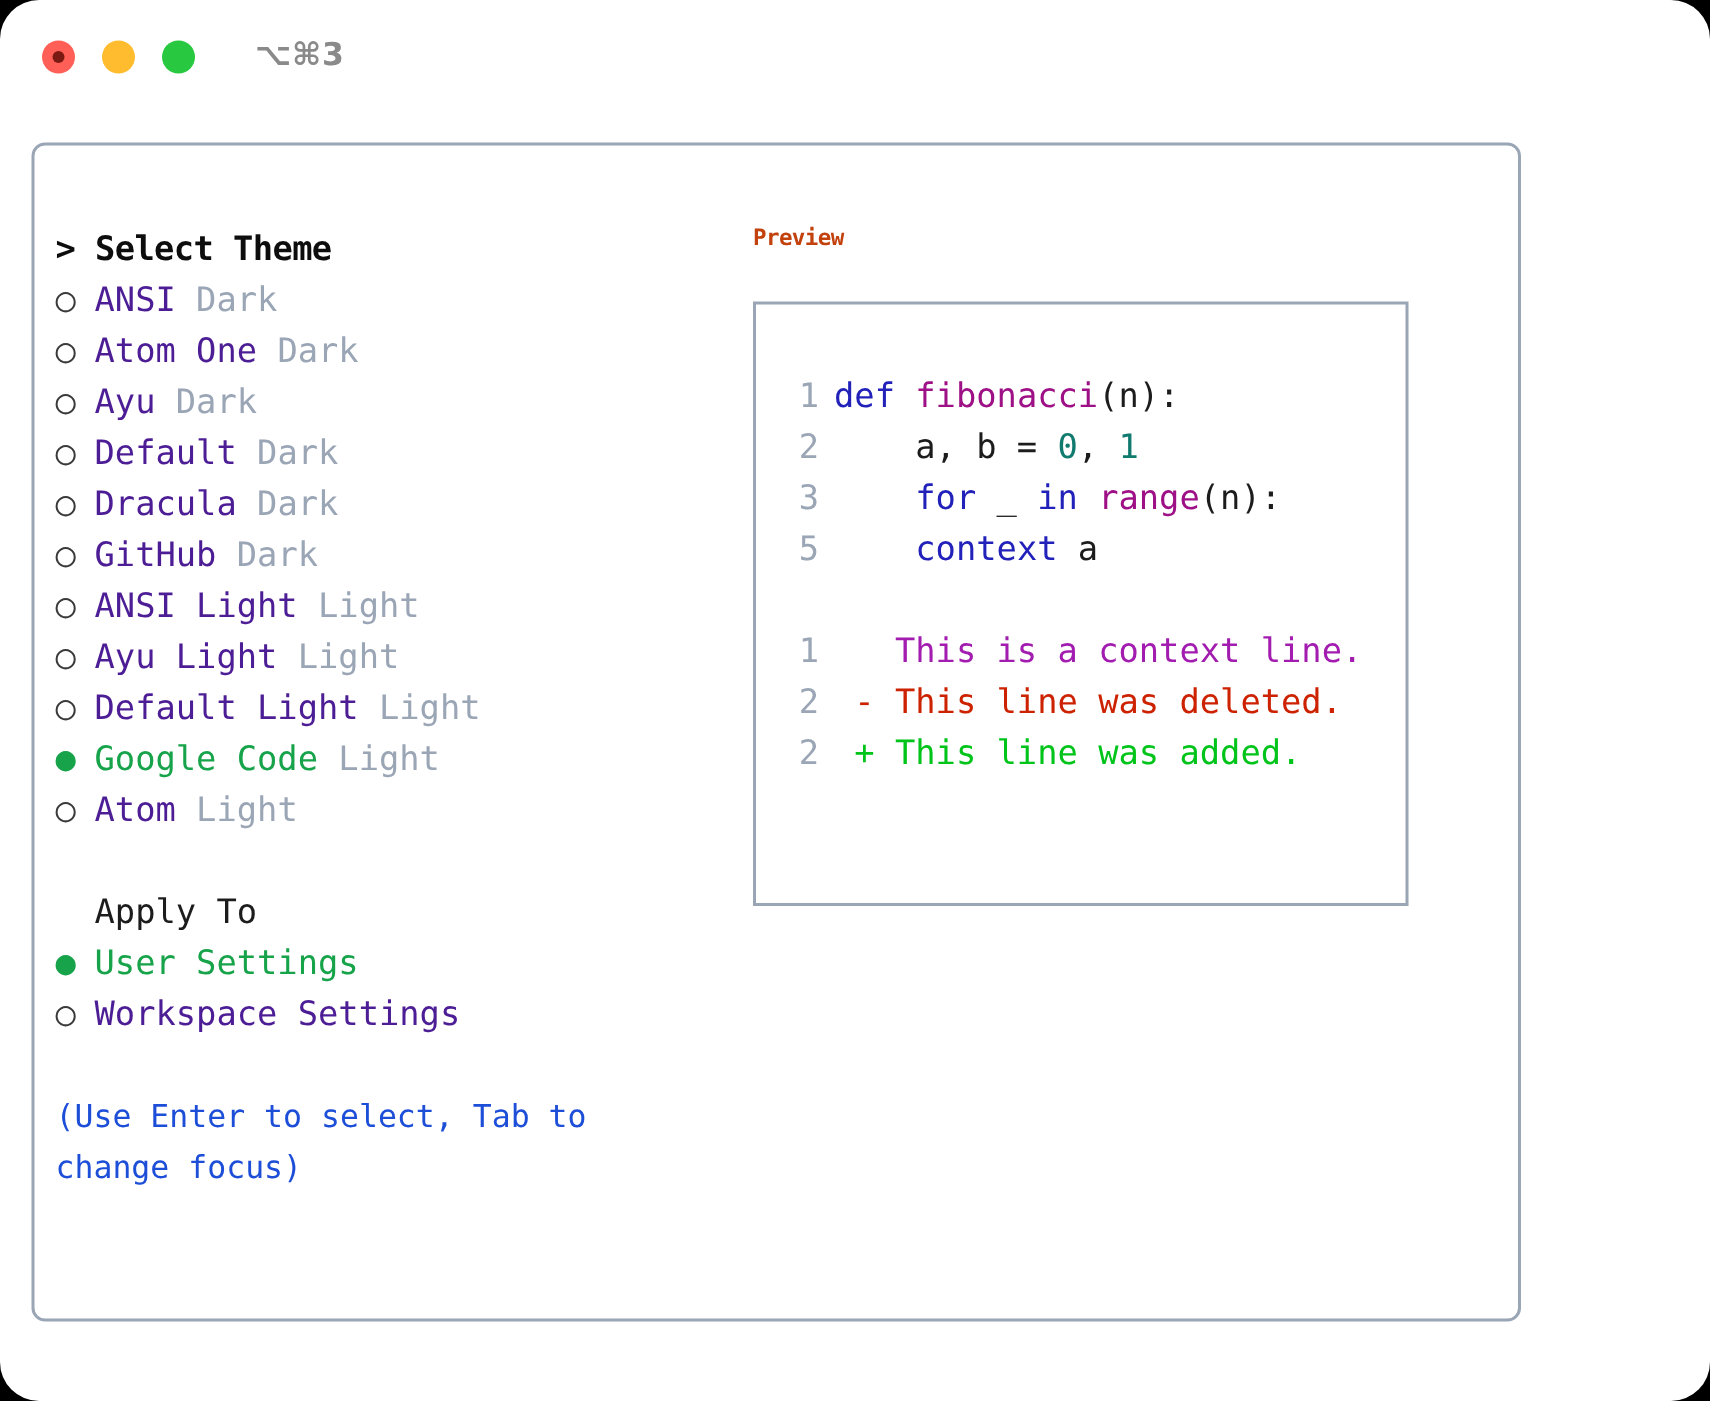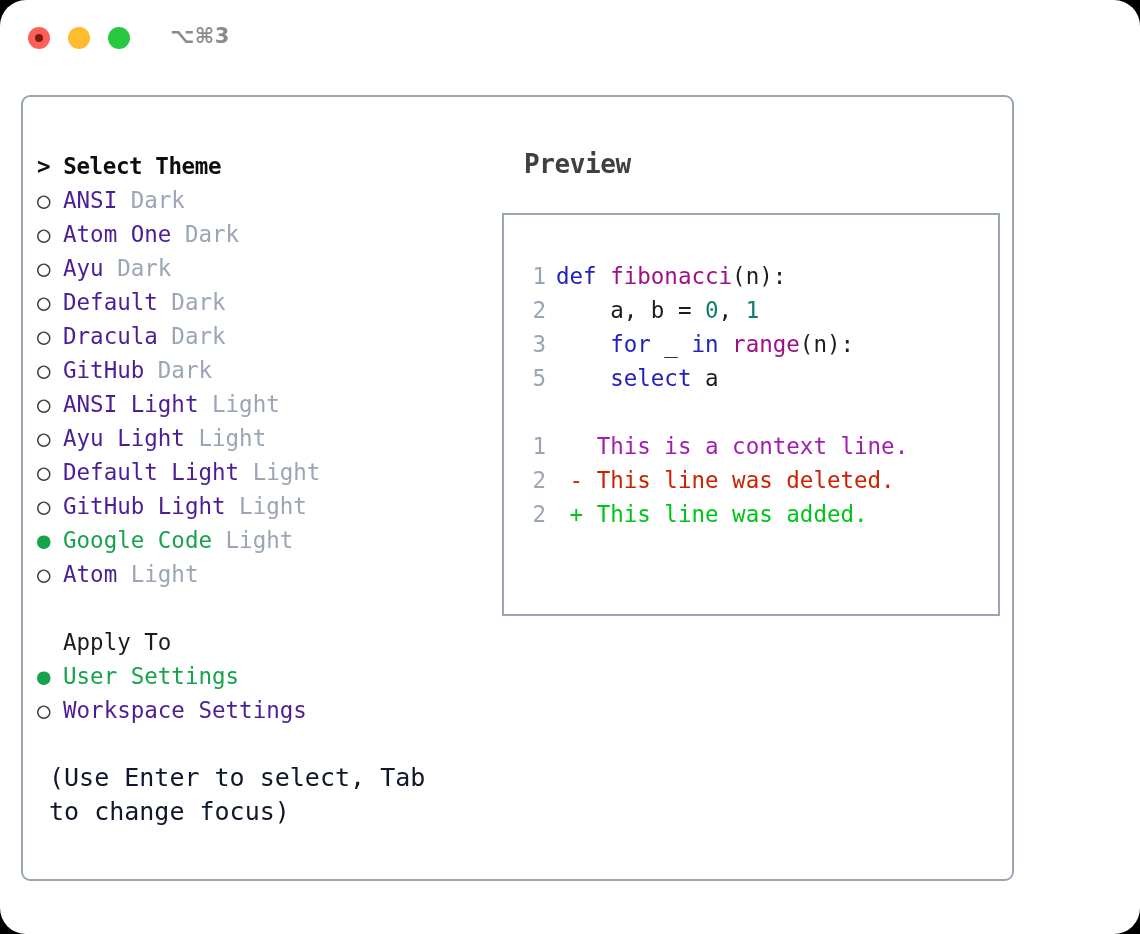--- a/index.html
+++ b/index.html
@@ -98,46 +98,44 @@
   .theme-variant { color: #9aa5b5; }
 
   #apply-to-header {
     margin-top: 34px;
     color: #1c1c1c;
     padding-left: 26px;
   }
 
   #hint-text {
     margin-top: 34px;
-    color: #0f172a;
-    font-size: 25px;
+    color: #1d4ed8;
+    font-size: 21px;
     line-height: 34px;
     width: 400px;
     white-space: normal;
     font-family: "DejaVu Sans Mono", "Liberation Mono", monospace;
-    margin-left: 12px;
   }
 
   
   #preview-column {
     position: absolute;
     left: 479px; top: 52px;
     width: 490px;
   }
   #preview-header {
-    font-size: 26px;
+    font-size: 15px;
     font-weight: bold;
-    color: #404040;
+    color: #c2410c;
     letter-spacing: -0.4px;
     font-family: "DejaVu Sans Mono", "Liberation Mono", monospace;
-    margin-left: 22px;
   }
   #preview-box {
     margin-top: 34px;
-    width: 498px;
+    width: 437px;
     height: 403px;
     border: 2px solid #9aa5b5;
     background: #ffffff;
     padding: 44px 0 0 0;
   }
   .code-line {
     font-size: 22.5px;
     line-height: 34px;
     white-space: pre;
     font-family: "DejaVu Sans Mono", "Liberation Mono", monospace;
@@ -178,42 +176,41 @@
       <div id="theme-list">
           <div class="tui-line"><span class="marker">○</span><span class="theme-name">ANSI</span><span class="theme-variant"> Dark</span></div>
           <div class="tui-line"><span class="marker">○</span><span class="theme-name">Atom One</span><span class="theme-variant"> Dark</span></div>
           <div class="tui-line"><span class="marker">○</span><span class="theme-name">Ayu</span><span class="theme-variant"> Dark</span></div>
           <div class="tui-line"><span class="marker">○</span><span class="theme-name">Default</span><span class="theme-variant"> Dark</span></div>
           <div class="tui-line"><span class="marker">○</span><span class="theme-name">Dracula</span><span class="theme-variant"> Dark</span></div>
           <div class="tui-line"><span class="marker">○</span><span class="theme-name">GitHub</span><span class="theme-variant"> Dark</span></div>
           <div class="tui-line"><span class="marker">○</span><span class="theme-name">ANSI Light</span><span class="theme-variant"> Light</span></div>
           <div class="tui-line"><span class="marker">○</span><span class="theme-name">Ayu Light</span><span class="theme-variant"> Light</span></div>
           <div class="tui-line"><span class="marker">○</span><span class="theme-name">Default Light</span><span class="theme-variant"> Light</span></div>
-          <div class="tui-line"><span class="marker">○</span><span class="theme-name">GitHub Light</span><span class="theme-variant"> Light</span></div>
           <div class="tui-line"><span class="marker selected">●</span><span class="theme-name selected">Google Code</span><span class="theme-variant"> Light</span></div>
           <div class="tui-line"><span class="marker">○</span><span class="theme-name">Atom</span><span class="theme-variant"> Light</span></div>
         </div>
 
       <div class="tui-line" id="apply-to-header">Apply To</div>
       <div id="apply-to-list">
           <div class="tui-line"><span class="marker selected">●</span><span class="theme-name selected">User Settings</span></div>
           <div class="tui-line"><span class="marker">○</span><span class="theme-name">Workspace Settings</span></div>
         </div>
 
       <div id="hint-text">(Use Enter to select, Tab to change focus)</div>
     </div>
 
     <div id="preview-column">
       <div id="preview-header">Preview</div>
       <div id="preview-box">
         <div id="code-block">
             <div class="code-line"><span class="lineno">1</span><span class="tok-kw">def</span><span class="tok-plain"> </span><span class="tok-fn">fibonacci</span><span class="tok-plain">(n):</span></div>
             <div class="code-line"><span class="lineno">2</span><span class="tok-plain">    a, b = </span><span class="tok-num">0</span><span class="tok-plain">, </span><span class="tok-num">1</span></div>
             <div class="code-line"><span class="lineno">3</span><span class="tok-plain">    </span><span class="tok-kw">for</span><span class="tok-plain"> _ </span><span class="tok-kw">in</span><span class="tok-plain"> </span><span class="tok-fn">range</span><span class="tok-plain">(n):</span></div>
-            <div class="code-line"><span class="lineno">5</span><span class="tok-plain">    </span><span class="tok-kw">select</span><span class="tok-plain"> a</span></div>
+            <div class="code-line"><span class="lineno">5</span><span class="tok-plain">    </span><span class="tok-kw">context</span><span class="tok-plain"> a</span></div>
           </div>
         <div class="diff-gap"></div>
         <div id="diff-block">
             <div class="code-line"><span class="lineno">1</span><span class="diff-ctx">   This is a context line.</span></div>
             <div class="code-line"><span class="lineno">2</span><span class="diff-del"> - This line was deleted.</span></div>
             <div class="code-line"><span class="lineno">2</span><span class="diff-add"> + This line was added.</span></div>
           </div>
       </div>
     </div>
 

